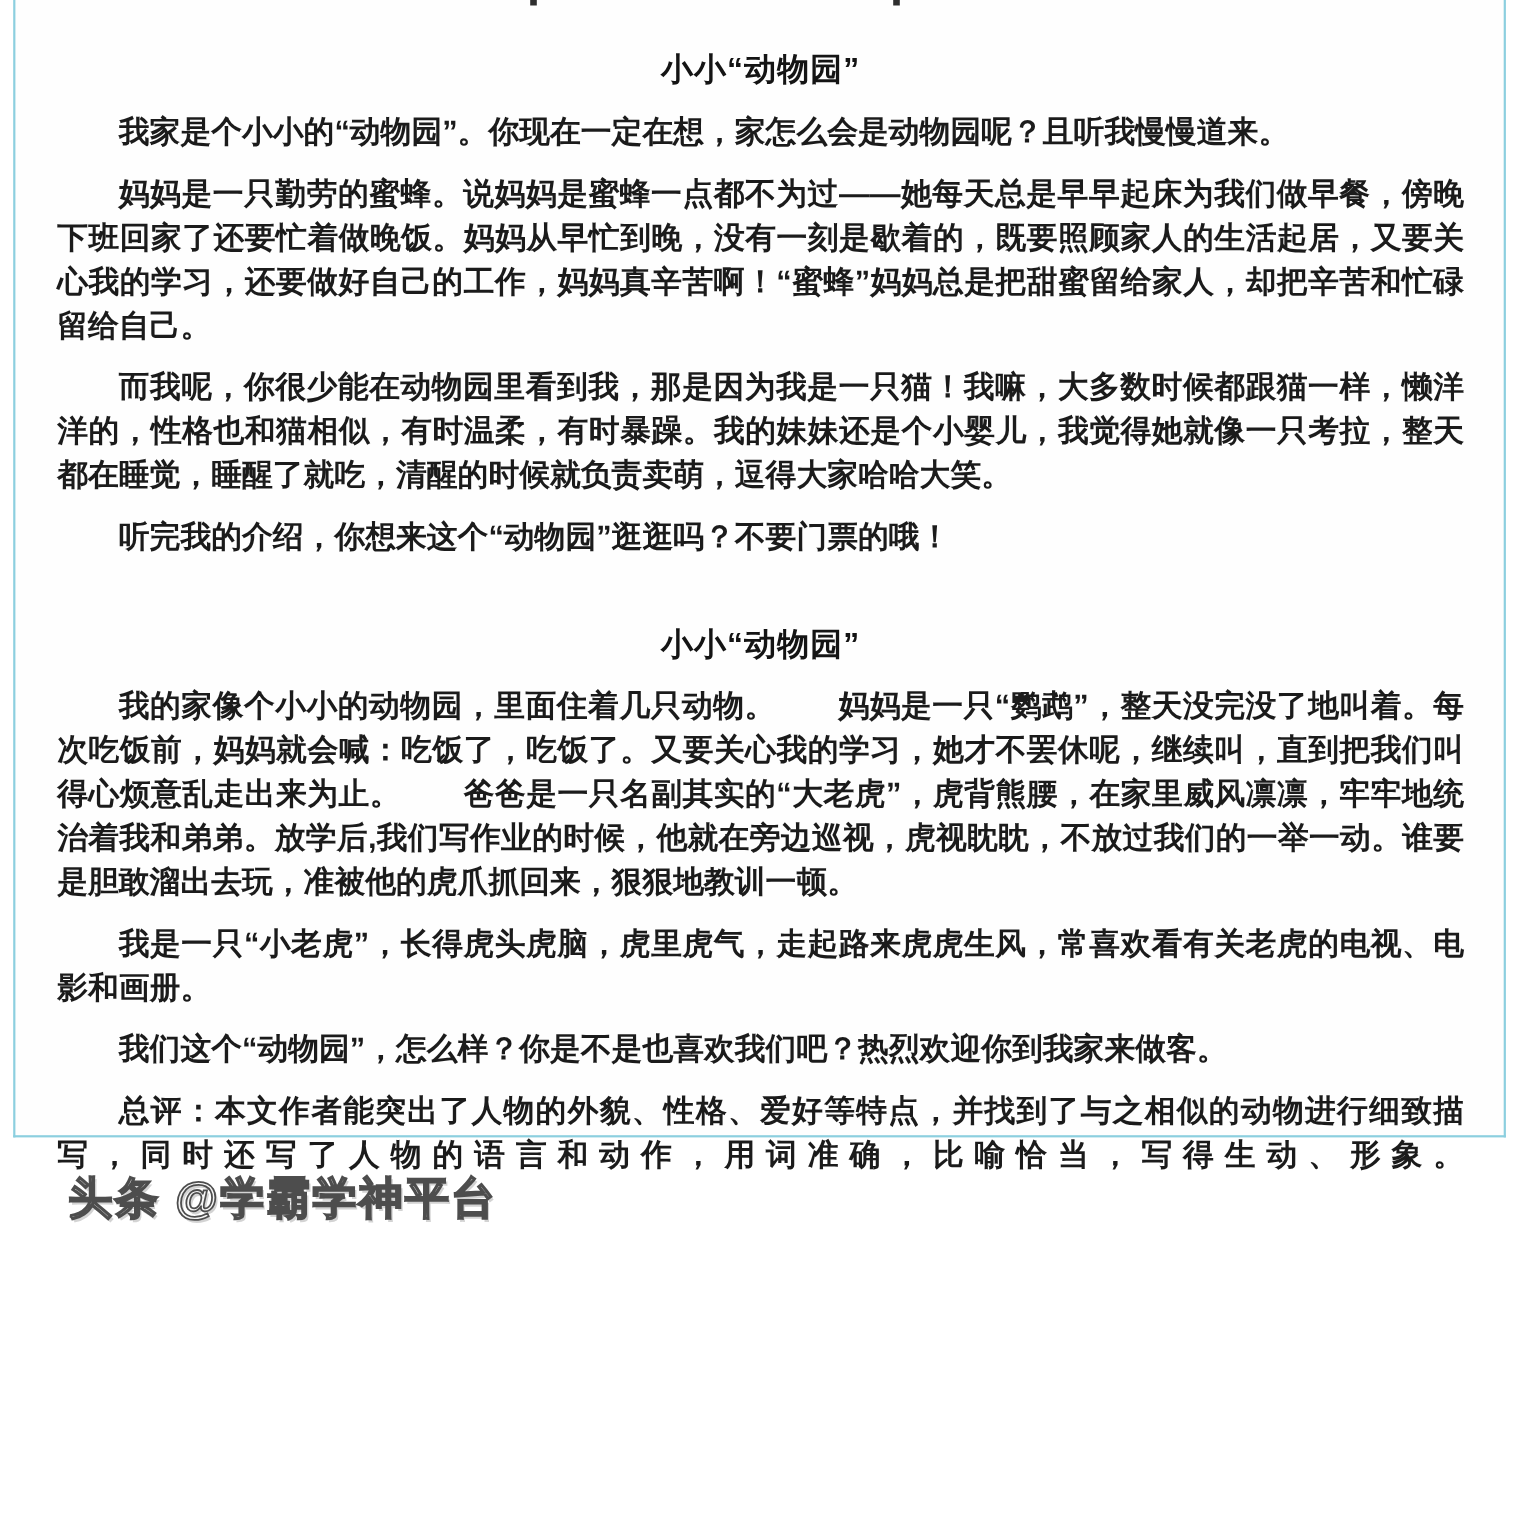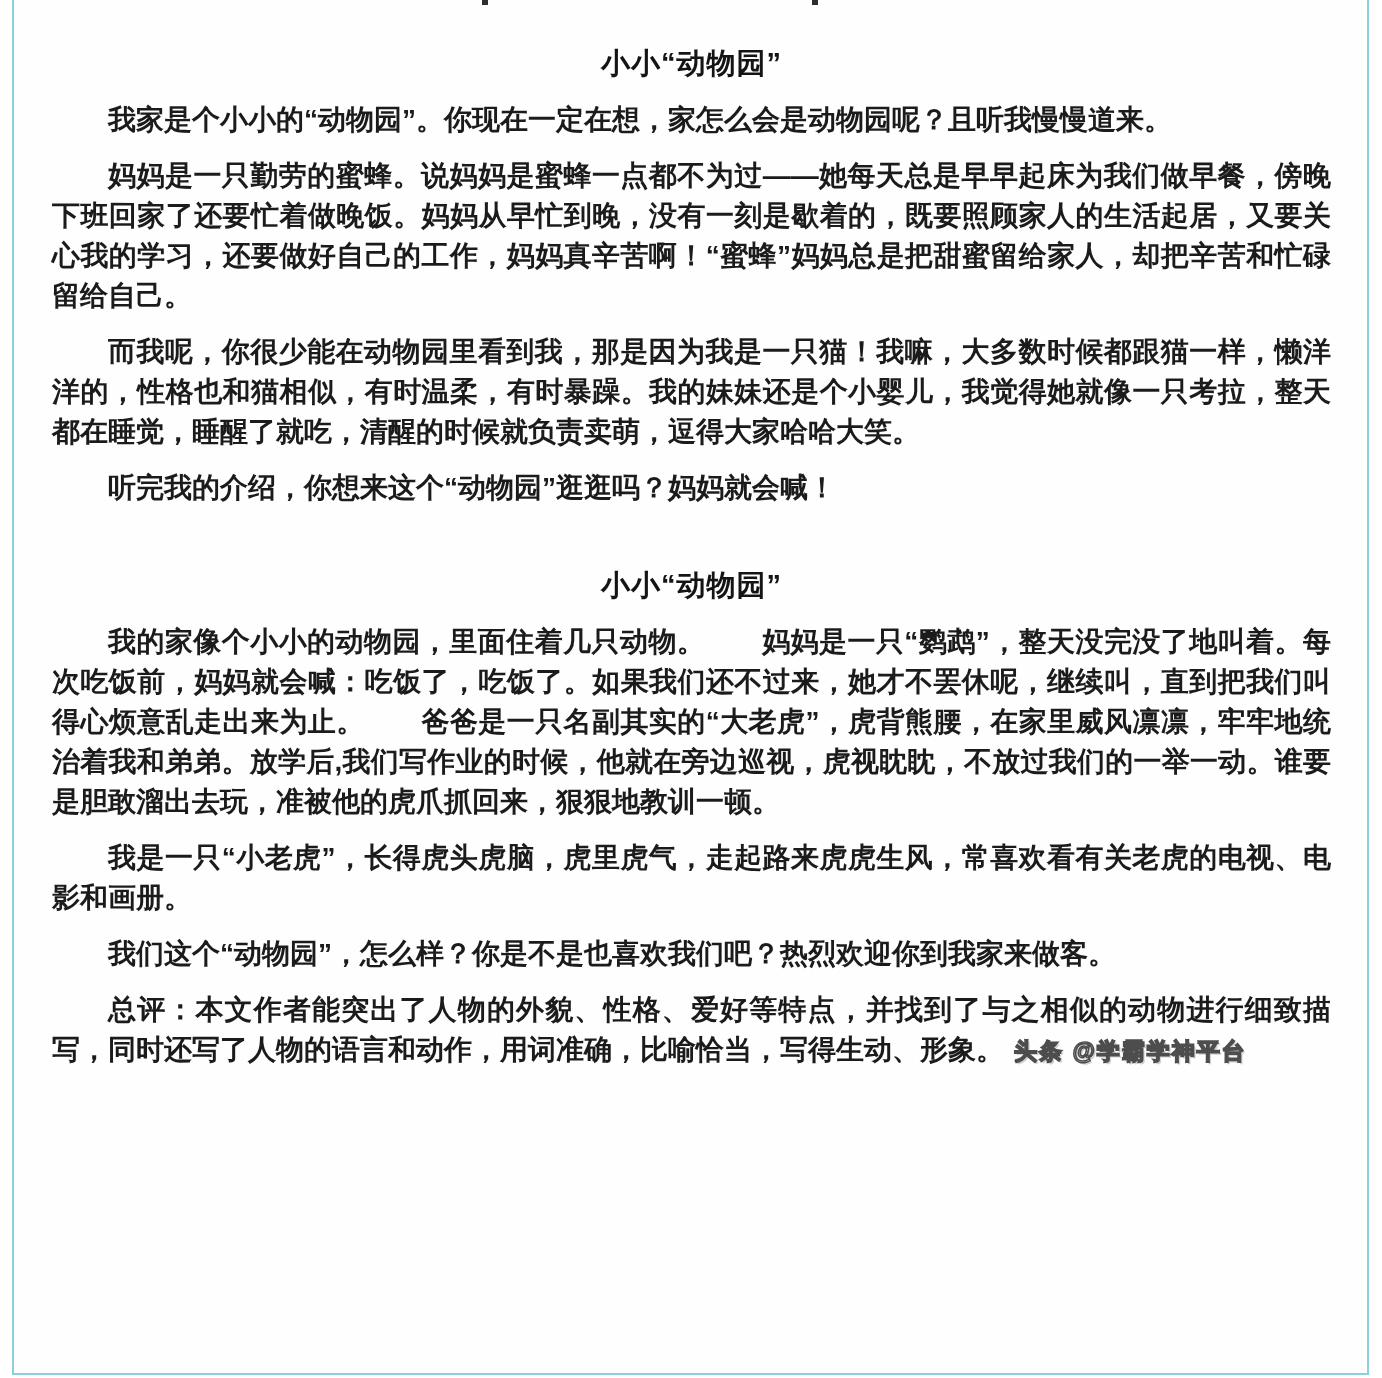--- a/index.html
+++ b/index.html
@@ -13,21 +13,21 @@
     width: 1382px;
     height: 1378px;
     font-family: "Liberation Sans", "DejaVu Sans", sans-serif;
     overflow: hidden;
   }
   .page {
     position: absolute;
     left: 12px;
     top: 0;
     width: 1357px;
-    height: 1375px;
+    height: 1034px;
     box-sizing: border-box;
     background: #fefefe;
     border-left: 2px solid #8ccfdf;
     border-right: 2px solid #8ccfdf;
     border-bottom: 2px solid #8ccfdf;
   }
   .crop-mark {
     position: absolute;
     top: 0;
     width: 6px;
@@ -55,21 +55,21 @@
     color: #1b1b1b;
     text-align: justify;
     text-indent: 2em;
   }
   .essay-2 {
     margin-top: 58px;
   }
   .watermark {
     display: inline-block;
     margin-left: 10px;
-    font-size: 23px;
+    font-size: 40px;
     font-weight: 700;
     letter-spacing: 2px;
     white-space: nowrap;
     color: #f5f5f5;
     -webkit-text-stroke: 1.6px #4d4d4d;
     text-shadow: 2px 2px 0 rgba(130,130,130,0.35);
     text-indent: 0;
     vertical-align: baseline;
   }
 </style>
@@ -80,25 +80,25 @@
   <div class="crop-mark crop-mark-1"></div>
   <div class="crop-mark crop-mark-2"></div>
 
   <div class="content">
 
     <section class="essay essay-1">
       <h1 class="essay-title">小小“动物园”</h1>
       <p class="body-para">我家是个小小的“动物园”。你现在一定在想，家怎么会是动物园呢？且听我慢慢道来。</p>
       <p class="body-para">妈妈是一只勤劳的蜜蜂。说妈妈是蜜蜂一点都不为过——她每天总是早早起床为我们做早餐，傍晚下班回家了还要忙着做晚饭。妈妈从早忙到晚，没有一刻是歇着的，既要照顾家人的生活起居，又要关心我的学习，还要做好自己的工作，妈妈真辛苦啊！“蜜蜂”妈妈总是把甜蜜留给家人，却把辛苦和忙碌留给自己。</p>
       <p class="body-para">而我呢，你很少能在动物园里看到我，那是因为我是一只猫！我嘛，大多数时候都跟猫一样，懒洋洋的，性格也和猫相似，有时温柔，有时暴躁。我的妹妹还是个小婴儿，我觉得她就像一只考拉，整天都在睡觉，睡醒了就吃，清醒的时候就负责卖萌，逗得大家哈哈大笑。</p>
-      <p class="body-para">听完我的介绍，你想来这个“动物园”逛逛吗？妈妈就会喊！</p>
+      <p class="body-para">听完我的介绍，你想来这个“动物园”逛逛吗？不要门票的哦！</p>
     </section>
 
     <section class="essay essay-2">
       <h1 class="essay-title">小小“动物园”</h1>
-      <p class="body-para">我的家像个小小的动物园，里面住着几只动物。　　妈妈是一只“鹦鹉”，整天没完没了地叫着。每次吃饭前，妈妈就会喊：吃饭了，吃饭了。如果我们还不过来，她才不罢休呢，继续叫，直到把我们叫得心烦意乱走出来为止。　　爸爸是一只名副其实的“大老虎”，虎背熊腰，在家里威风凛凛，牢牢地统治着我和弟弟。放学后,我们写作业的时候，他就在旁边巡视，虎视眈眈，不放过我们的一举一动。谁要是胆敢溜出去玩，准被他的虎爪抓回来，狠狠地教训一顿。</p>
+      <p class="body-para">我的家像个小小的动物园，里面住着几只动物。　　妈妈是一只“鹦鹉”，整天没完没了地叫着。每次吃饭前，妈妈就会喊：吃饭了，吃饭了。又要关心我的学习，她才不罢休呢，继续叫，直到把我们叫得心烦意乱走出来为止。　　爸爸是一只名副其实的“大老虎”，虎背熊腰，在家里威风凛凛，牢牢地统治着我和弟弟。放学后,我们写作业的时候，他就在旁边巡视，虎视眈眈，不放过我们的一举一动。谁要是胆敢溜出去玩，准被他的虎爪抓回来，狠狠地教训一顿。</p>
       <p class="body-para">我是一只“小老虎”，长得虎头虎脑，虎里虎气，走起路来虎虎生风，常喜欢看有关老虎的电视、电影和画册。</p>
       <p class="body-para">我们这个“动物园”，怎么样？你是不是也喜欢我们吧？热烈欢迎你到我家来做客。</p>
       <p class="body-para"><span>总评：本文作者能突出了人物的外貌、性格、爱好等特点，并找到了与之相似的动物进行细致描写，同时还写了人物的语言和动作，用词准确，比喻恰当，写得生动、形象。</span><span class="watermark">头条 @学霸学神平台</span></p>
     </section>
 
   </div>
 </div>
 
 </body></html>

